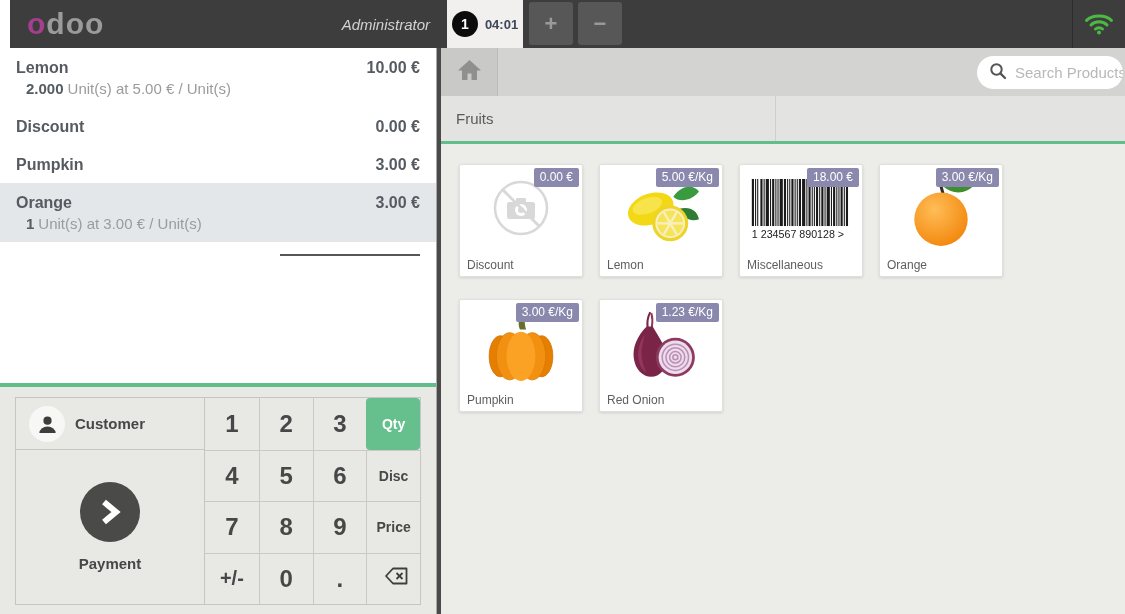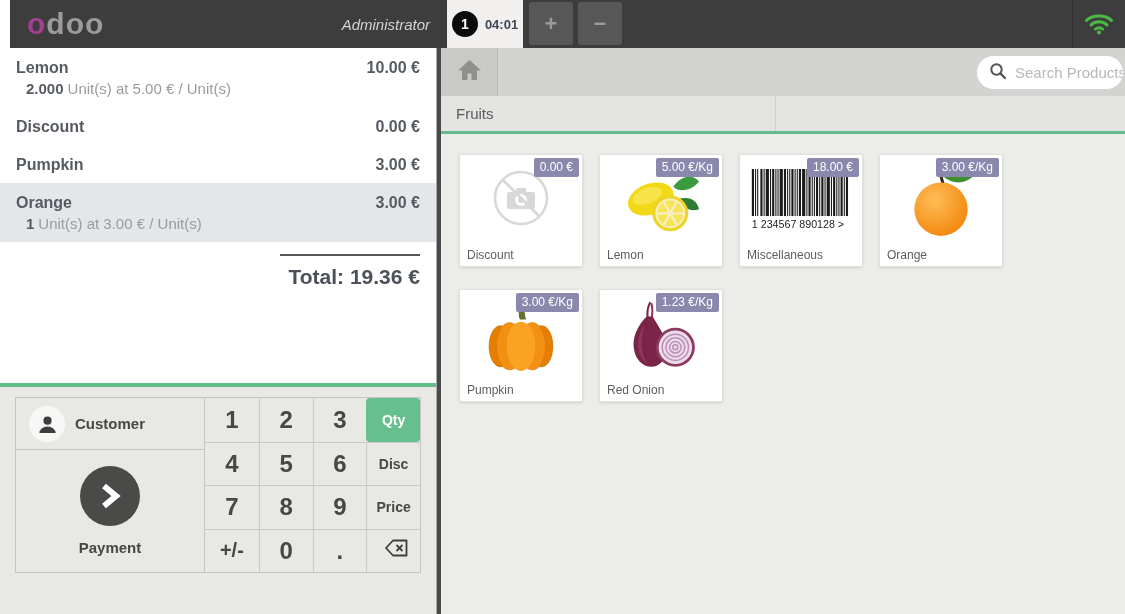--- a/index.html
+++ b/index.html
@@ -42,21 +42,21 @@
   .ol-sub { padding-left:10px; font-size:15px; color:#9b9b9b; line-height:21px; }
   .ol-qty { font-weight:bold; color:#565b61; margin-right:4px; }
   .totals { text-align:right; padding-right:16px; margin-top:12px; }
   .totals .rule { border-top:2px solid #565656; width:140px; margin-left:auto; margin-bottom:8px; }
   .total-line { font-size:21px; font-weight:bold; color:#4b5157; line-height:26px; }
   .taxes-line { font-size:15px; color:#8a8a8a; line-height:22px; }
 
   
   .pads { position:absolute; left:0; right:0; bottom:0; height:231px;
           border-top:4px solid var(--accent-green, #62bd8a); background:#e8e8e5; }
-  .pads-inner { margin:10px 15px 0; height:176px; display:flex; border:1px solid #c5c5c2; }
+  .pads-inner { margin:10px 15px 0; height:208px; display:flex; border:1px solid #c5c5c2; }
   .action-col { width:189px; flex:none; border-right:1px solid #c5c5c2; display:flex; flex-direction:column; }
   .customer-btn { height:52px; flex:none; border-bottom:1px solid #c5c5c2; position:relative;
                   display:flex; align-items:center; justify-content:center; cursor:pointer; }
   .customer-ic { position:absolute; left:13px; top:8px; width:36px; height:36px; border-radius:50%;
                  background:#f7f7f5; display:flex; align-items:center; justify-content:center; }
   .pad-label { font-size:15px; font-weight:bold; color:#474747; }
   .payment-btn { flex:1; display:flex; flex-direction:column; align-items:center;
                  justify-content:center; gap:13px; cursor:pointer; }
   .pay-circle { width:60px; height:60px; border-radius:50%; background:#4a4a49;
                 display:flex; align-items:center; justify-content:center; }
@@ -74,21 +74,21 @@
   .right-pane { position:absolute; top:48px; left:437px; right:0; bottom:0;
                 border-left:4px solid #4a4a4a; background:#ecece9; }
   .breadcrumbs { height:48px; background:#d3d3d1; position:relative; display:flex; }
   .home-btn { width:57px; height:48px; flex:none; background:#c9c9c7; border-right:1px solid #bcbcba;
               display:flex; align-items:center; justify-content:center; cursor:pointer; }
   .searchbox { position:absolute; top:8px; right:2px; width:146px; height:33px; background:#fff;
                border-radius:17px; display:flex; align-items:center; padding-left:12px; }
   .searchbox input { border:none; outline:none; flex:1; min-width:0; font-size:15px; color:#701a75;
                      margin-left:8px; background:transparent; font-family:"Liberation Sans", sans-serif; }
   .searchbox input::placeholder { color:#b8b8b8; }
-  .categories { height:38px; background:#e3e3e1; display:flex; border-bottom:3px solid var(--accent-green, #62bd8a); }
+  .categories { height:48px; background:#e3e3e1; display:flex; border-bottom:3px solid var(--accent-green, #62bd8a); }
   .cat { display:flex; align-items:center; font-size:15px; color:#5a5a5a; cursor:pointer; }
   .cat.first { width:335px; flex:none; border-right:1px solid #cfcfcd; padding-left:15px; }
   .cat.second { flex:1; padding-left:20px; }
   .products { padding:20px 0 0 18px; display:flex; flex-wrap:wrap; gap:22px 16px; align-content:flex-start; }
   .card { width:124px; height:113px; background:#fff; border:1px solid #e0e0dd; border-radius:2px;
           position:relative; box-shadow:0 1px 3px rgba(0,0,0,0.12); cursor:pointer; }
   .price-tag { position:absolute; top:3px; right:3px; background:var(--tag-purple, #8b88ae); color:#fff;
                font-size:12px; padding:2px 6px 3px; border-radius:2px; z-index:2; }
   .card-img { position:absolute; top:10px; left:0; right:0; display:flex; justify-content:center; }
   .card-name { position:absolute; left:7px; bottom:4px; font-size:12px; color:#5e5e5e; white-space:nowrap; }
@@ -154,21 +154,20 @@
           <span class="ol-name">Orange</span>
           <span class="ol-price">3.00 €</span>
         </div>
         <div class="ol-sub">
           <span class="ol-qty">1</span><span>Unit(s) at 3.00 € / Unit(s)</span>
         </div>
       </div>
 
       <div class="totals">
         <div class="rule"></div>
-        <div class="total-line"><span>Total:</span> <span>19.36 €</span></div>
       </div>
     </div>
 
     <div class="pads">
       <div class="pads-inner">
         <div class="action-col">
           <div class="customer-btn">
             <span class="customer-ic">
               <svg width="21" height="21" viewBox="0 0 22 22">
                 <circle cx="11" cy="7" r="4.3" fill="#3d3d3d"></circle>

